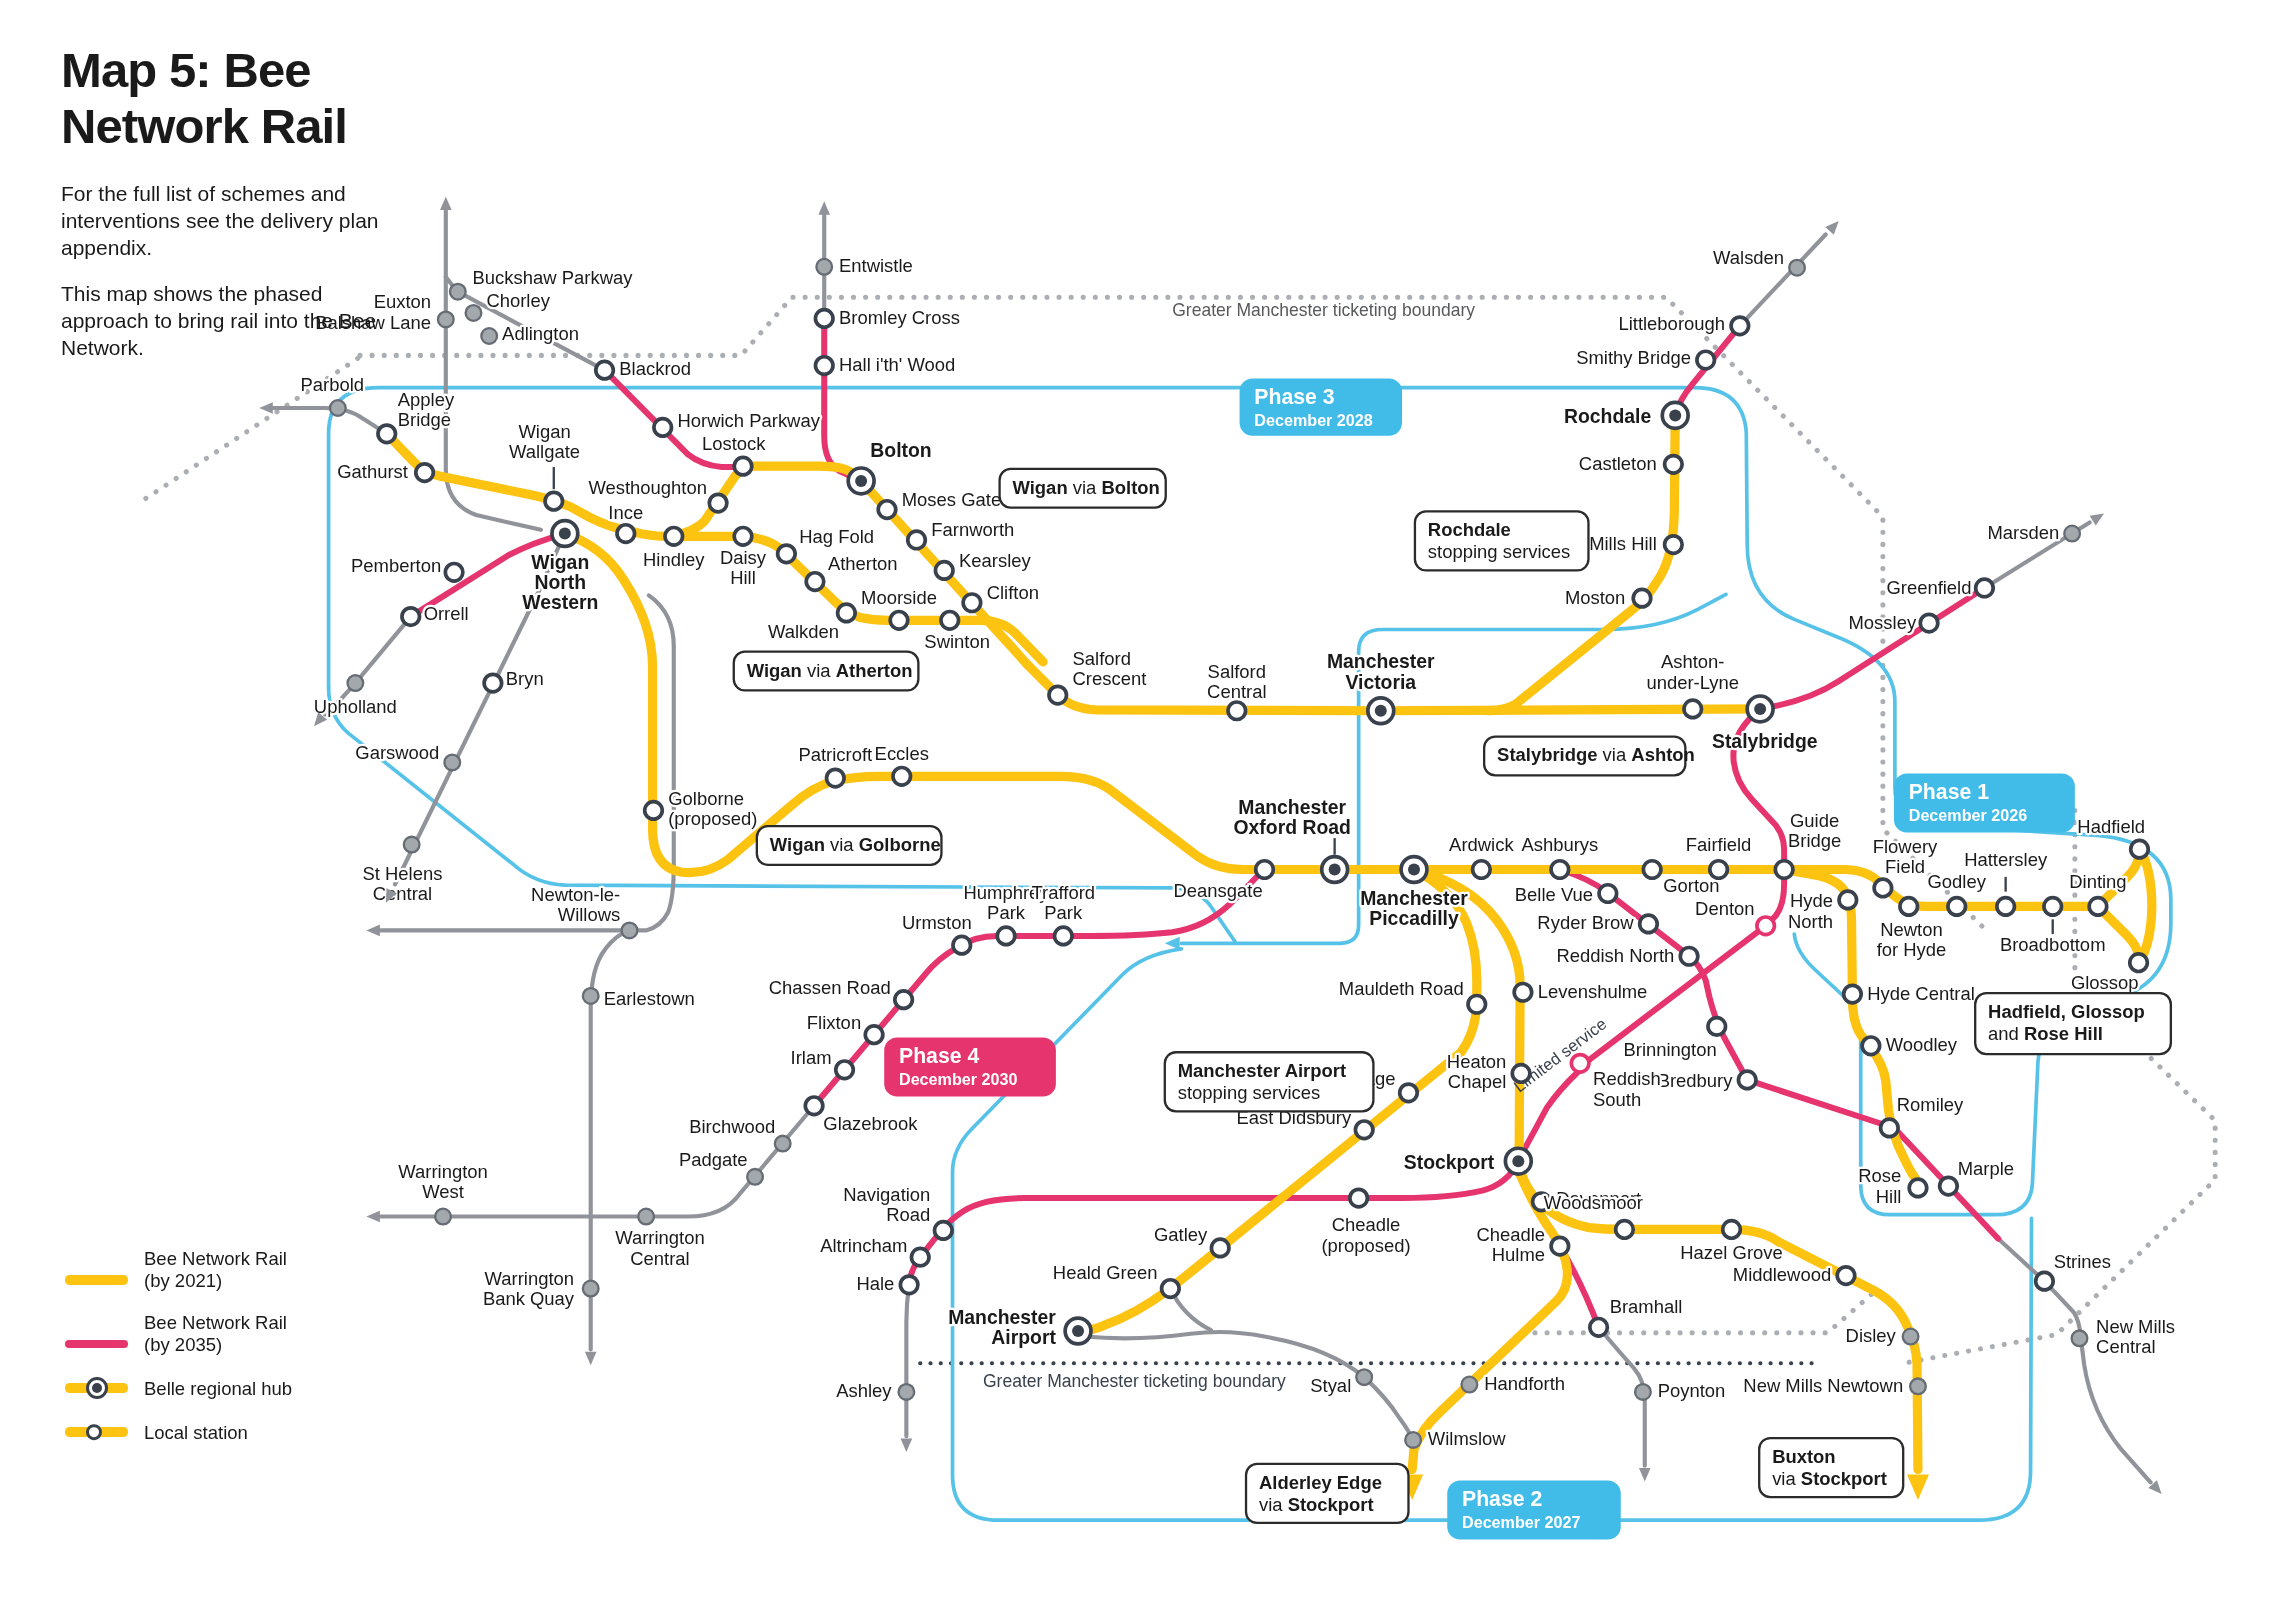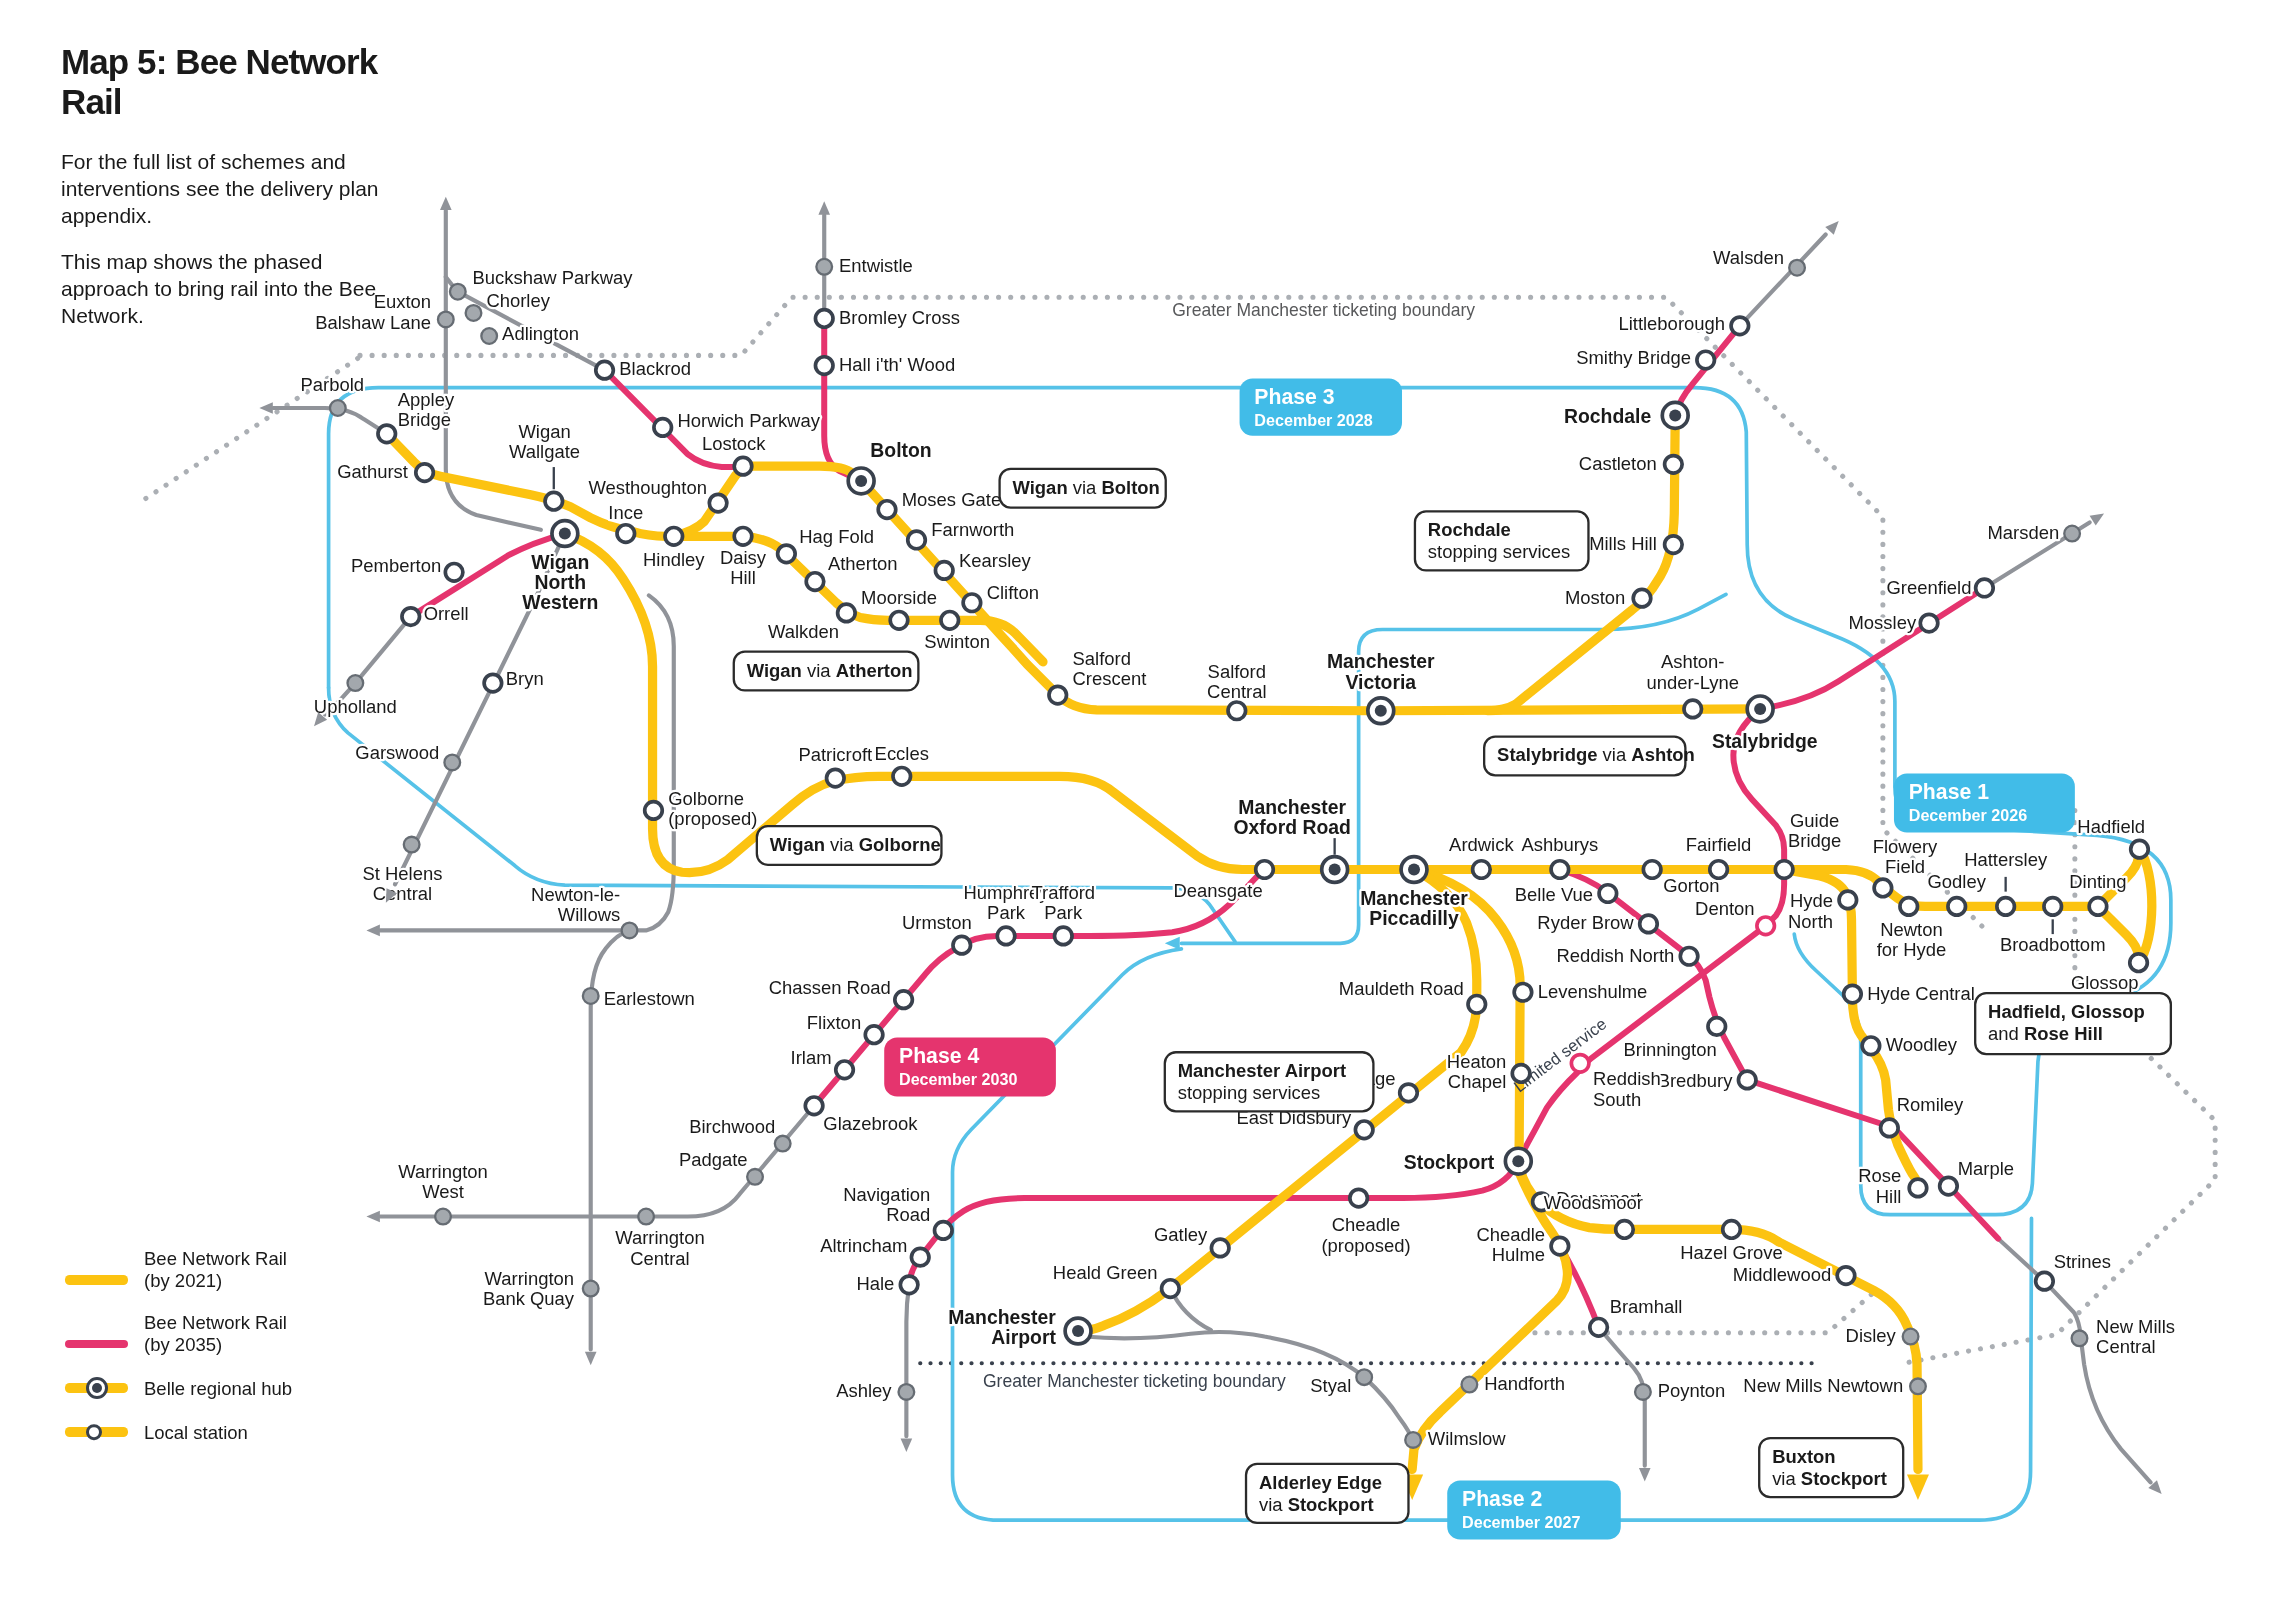--- a/index.html
+++ b/index.html
@@ -1,20 +1,20 @@
 <!DOCTYPE html>
 <html style="font-size:14.8px"><head>
 <meta charset="utf-8">
 <style>
   html,body{margin:0;padding:0;background:#fff;}
   .canvas{position:relative;width:2289px;height:1619px;background:#fff;overflow:hidden;
           font-family:"Liberation Sans",sans-serif;color:#1a1a1a;}
   #map{position:absolute;left:0;top:0;}
   .header{position:absolute;left:61px;top:42px;width:332px;}
-  .header h1{font-size:35px;margin:0 0 26px 0;letter-spacing:-0.9px;}
+  .header h1{font-size:49px;margin:0 0 26px 0;letter-spacing:-0.9px;}
   .header p{font-size:21px;line-height:27px;margin:0 0 18.5px 0;}
   .legend{position:absolute;left:65px;top:1248px;width:397px;}
   .leg-row{display:flex;align-items:flex-end;margin-bottom:20px;}
   .leg-icon{width:79px;flex:0 0 79px;display:flex;align-items:center;height:24px;position:relative;}
   .leg-line{width:63px;height:9.2px;border-radius:4.6px;}
   .leg-line.thin{height:7.4px;}
   .leg-txt{font-size:18.5px;line-height:22px;}
   .leg-dot{position:absolute;left:21px;top:50%;transform:translateY(-50%);border-radius:50%;background:#fff;box-sizing:border-box;}
   .dot-hub{width:22px;height:22px;border:3.7px solid #39414D;}
   .dot-hub::after{content:"";position:absolute;left:50%;top:50%;width:10px;height:10px;border-radius:50%;

